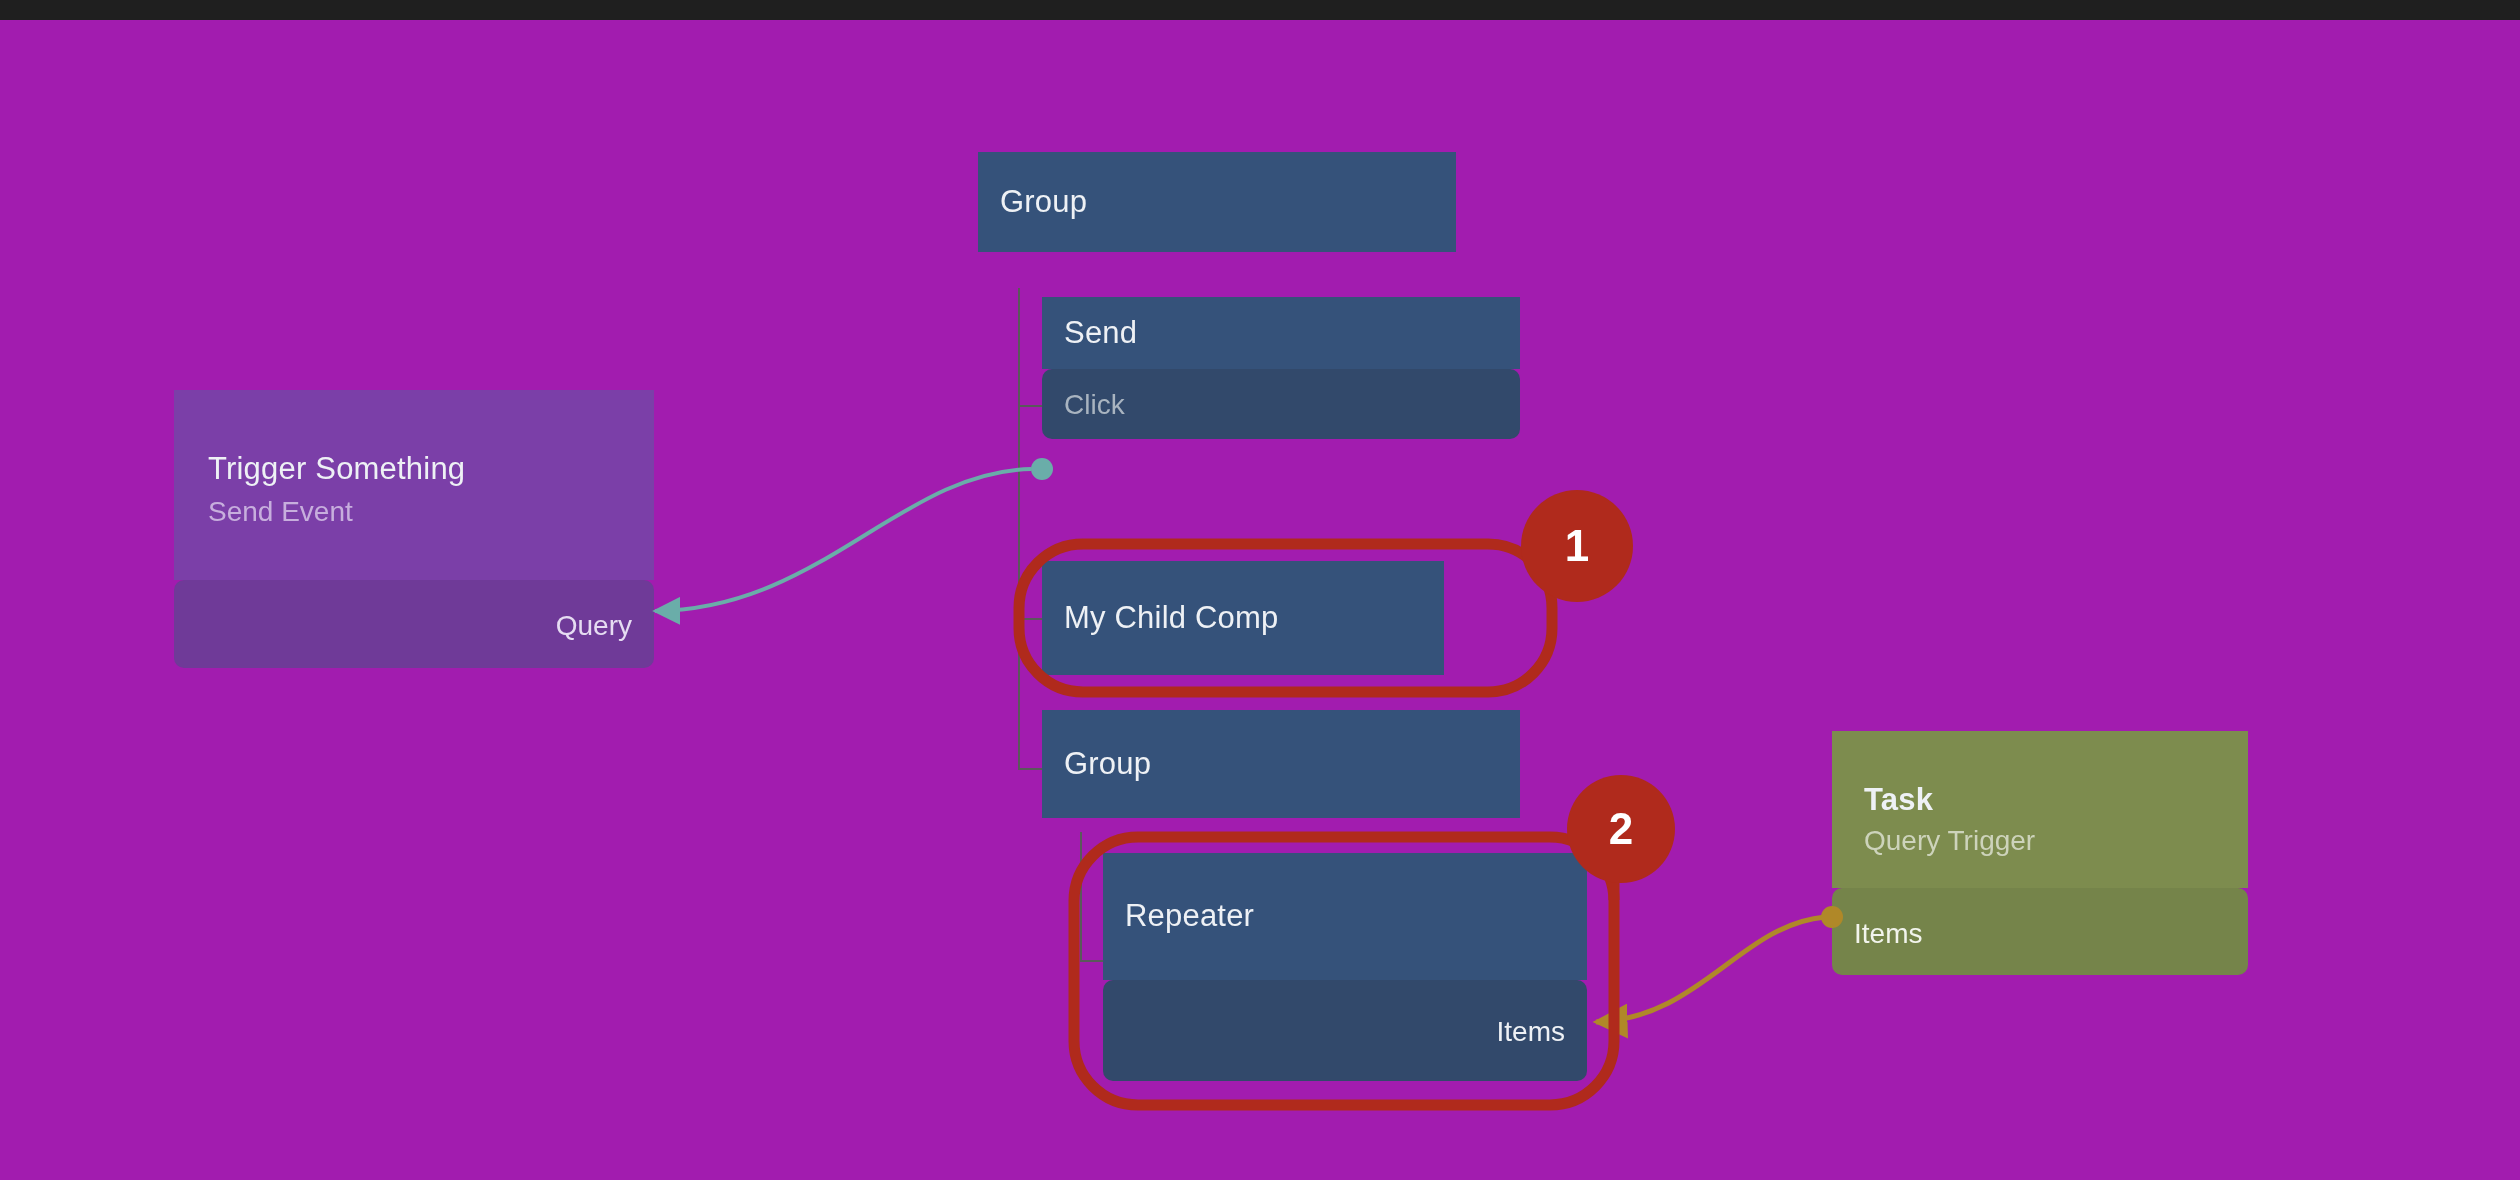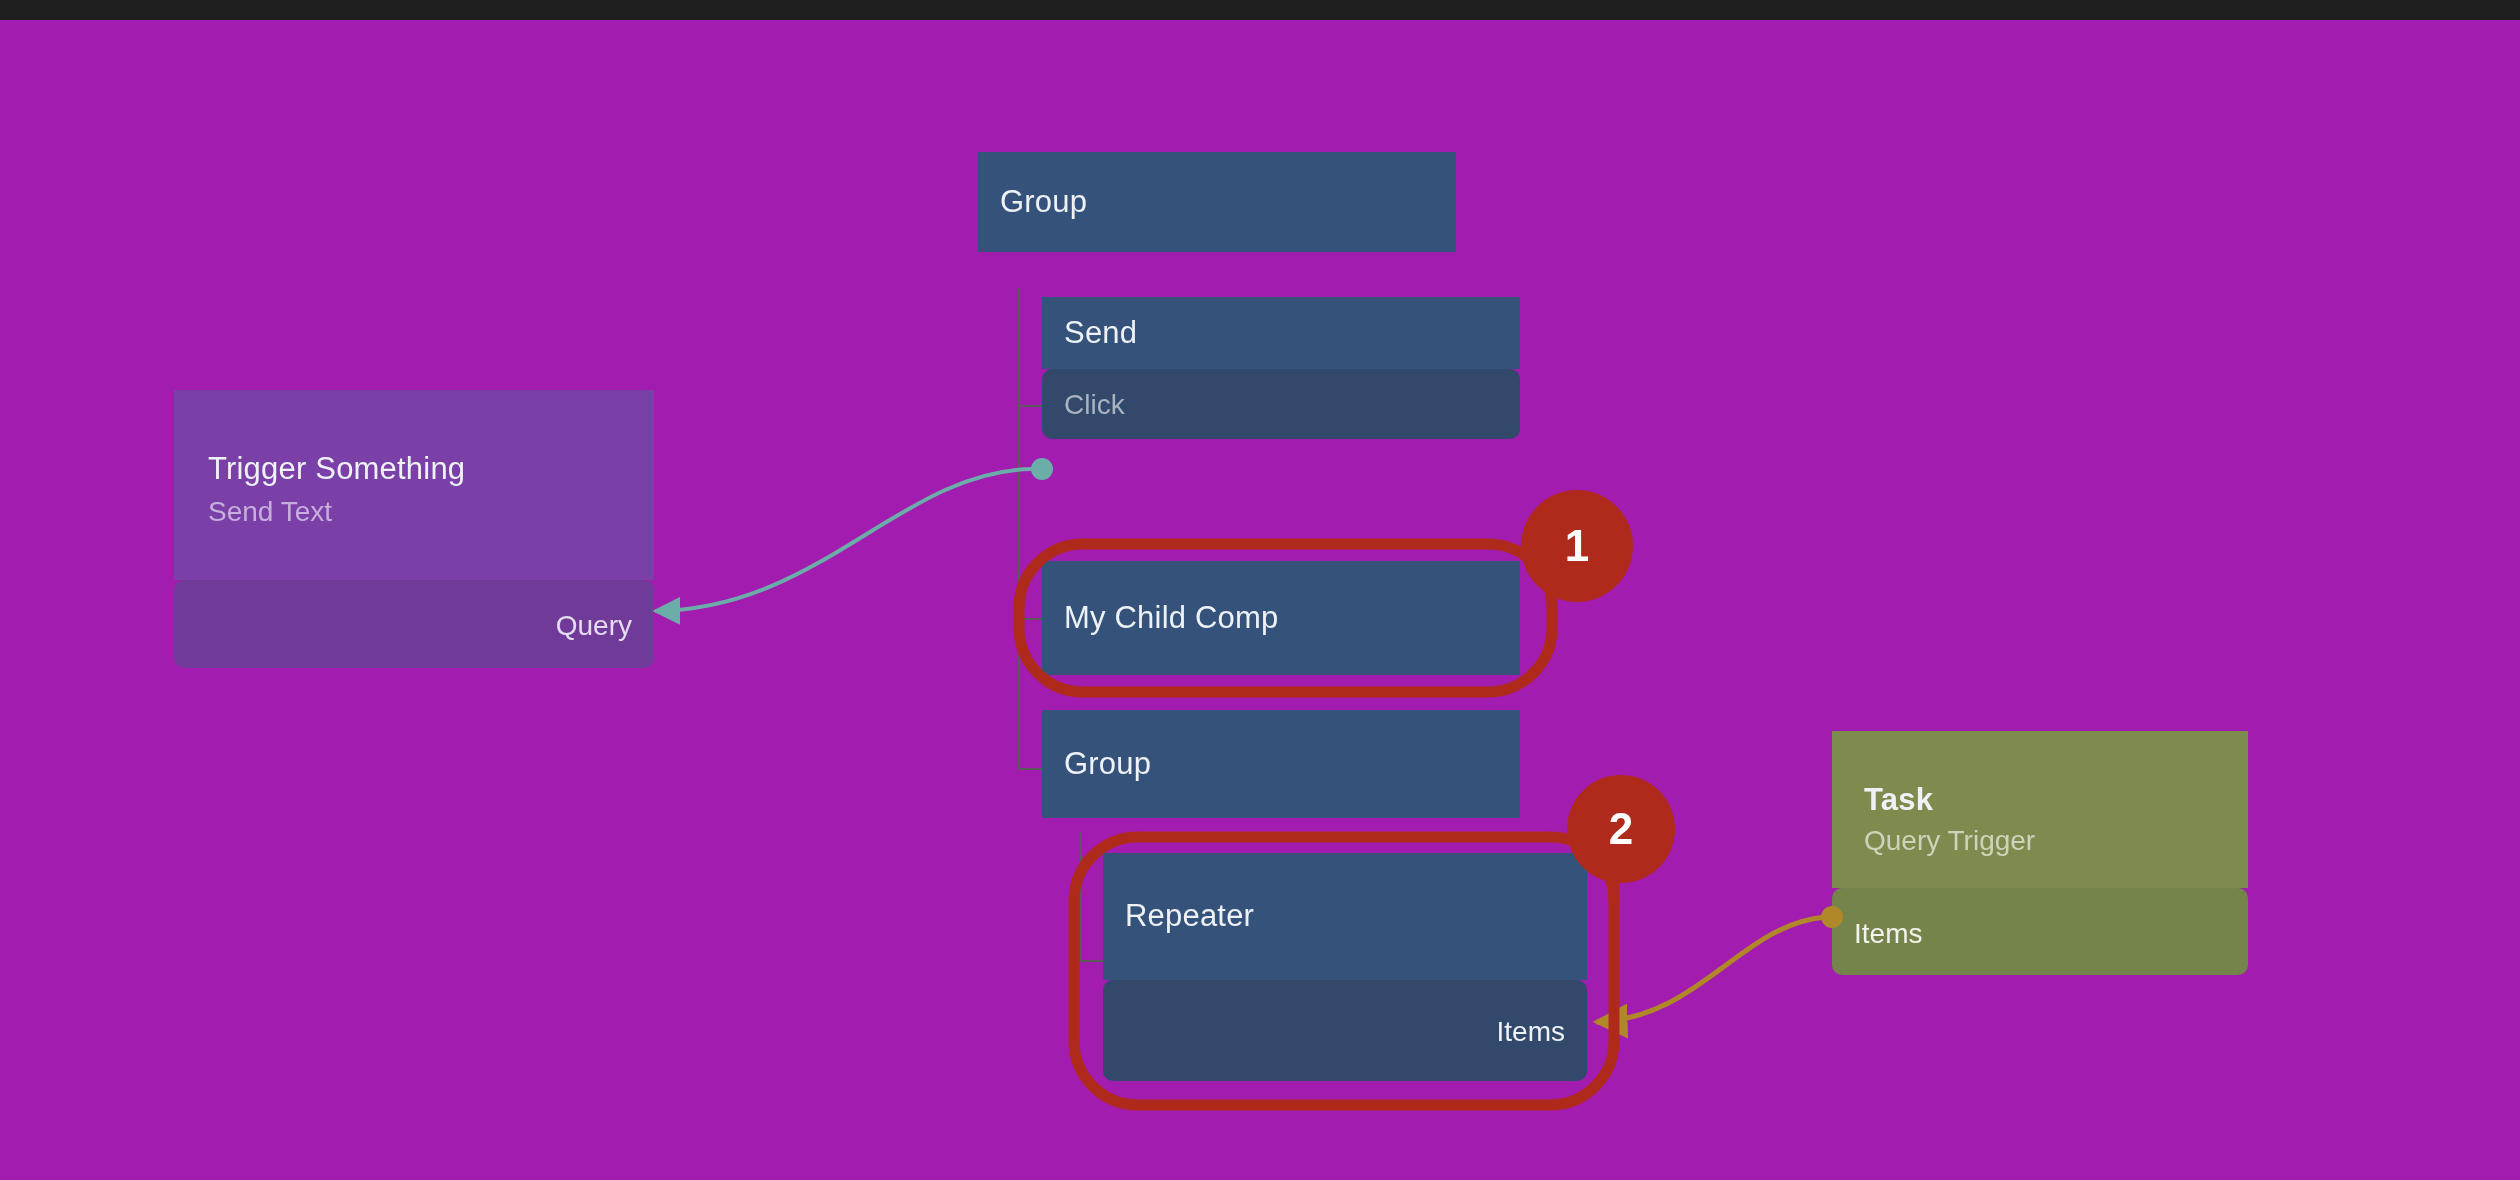--- a/index.html
+++ b/index.html
@@ -144,21 +144,21 @@
   <div class="node blue" style="left:1042px; top:277px; width:478px; height:142px;">
     <div class="head" style="height:72px; padding:0 22px;">
       <div class="node-title">Send</div>
     </div>
     <div class="body">
       <div class="port left" style="top:22px; color:#a9b4c0;">Click</div>
     </div>
   </div>
   <div class="port-dot" style="left:1031px; top:438px; background:#6aada9; z-index:20;"></div>
 
-  <div class="node blue solid" style="left:1042px; top:541px; width:478px; height:114px;">
+  <div class="node blue solid" style="left:1042px; top:541px; width:402px; height:114px;">
     <div class="head" style="height:114px; padding:0 22px;">
       <div class="node-title">My Child Comp</div>
     </div>
   </div>
 
   <div class="node blue solid" style="left:1042px; top:690px; width:478px; height:108px;">
     <div class="head" style="height:108px; padding:0 22px;">
       <div class="node-title">Group</div>
     </div>
   </div>
@@ -168,21 +168,21 @@
       <div class="node-title">Repeater</div>
     </div>
     <div class="body">
       <div class="port right" style="top:38px; color:#eef1f5;">Items</div>
     </div>
   </div>
 
   <div class="node purple" style="left:174px; top:370px; width:480px; height:278px;">
     <div class="head" style="height:148px; padding:26px 34px 16px 34px;">
       <div class="node-title" style="margin-bottom:10px;">Trigger Something</div>
-      <div class="node-subtitle" style="color:#c7aedd;">Send Text</div>
+      <div class="node-subtitle" style="color:#c7aedd;">Send Event</div>
     </div>
     <div class="body">
       <div class="port right" style="top:32px; color:#e6dcf2;">Query</div>
     </div>
   </div>
 
   <div class="node green" style="left:1832px; top:711px; width:416px; height:244px;">
     <div class="head" style="height:135px; padding:22px 32px 0 32px;">
       <div class="node-title" style="font-weight:bold; margin-bottom:8px;">Task</div>
       <div class="node-subtitle" style="color:#cdd3bb;">Query Trigger</div>

